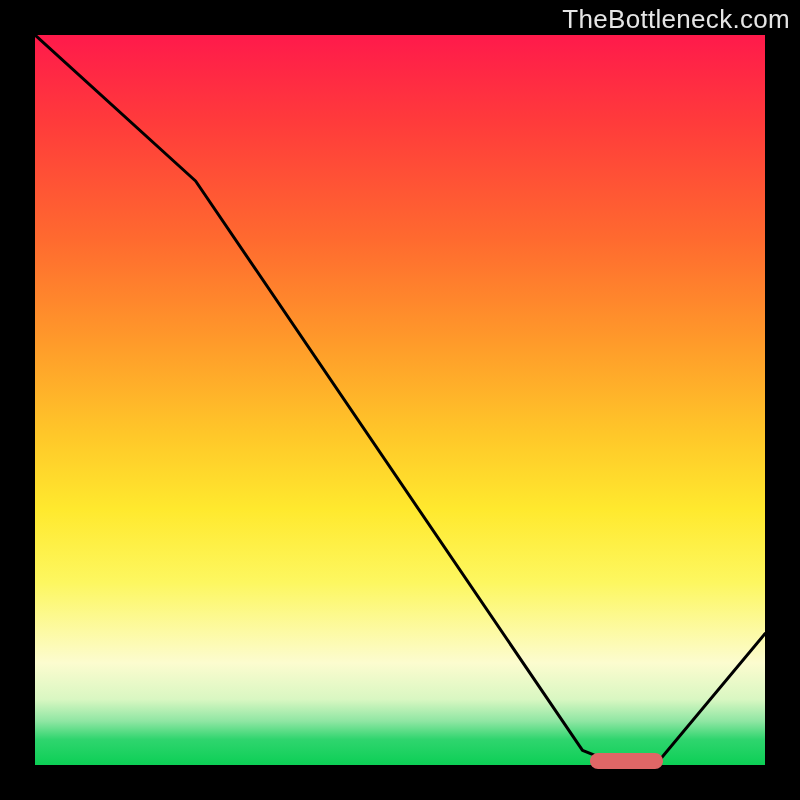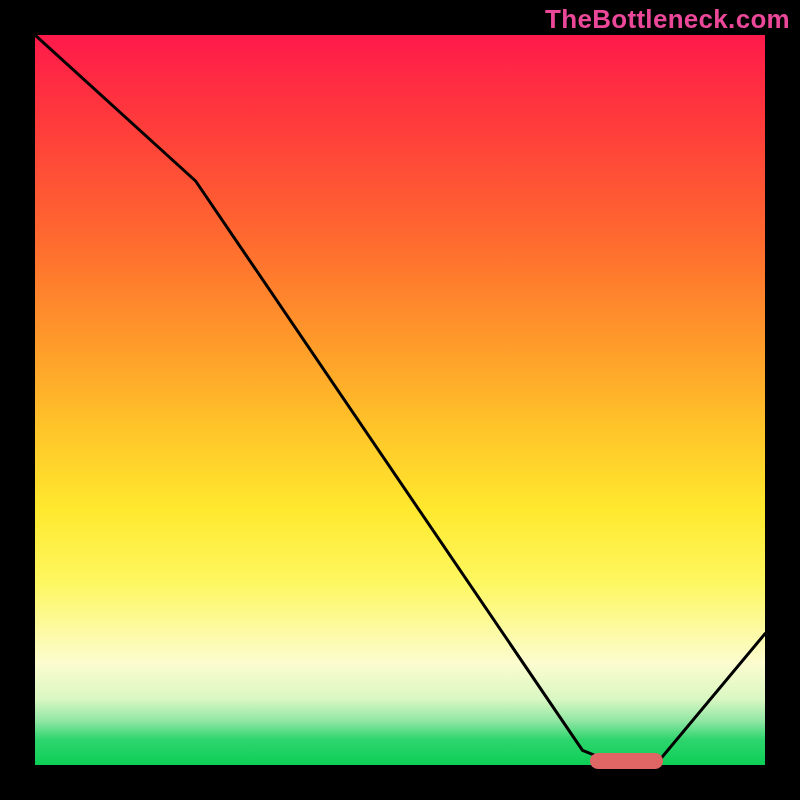--- a/index.html
+++ b/index.html
@@ -8,23 +8,23 @@
     height: 800px;
     background: #000;
     position: relative;
     font-family: Arial, Helvetica, sans-serif;
     overflow: hidden;
   }
   .watermark {
     position: absolute;
     top: 4px;
     right: 10px;
-    color: #ec4899;
+    color: #e5e5e5;
     font-size: 26px;
-    font-weight: 700;
+    font-weight: 400;
     letter-spacing: 0.3px;
     z-index: 5;
   }
   .plot {
     position: absolute;
     left: 35px;
     top: 35px;
     width: 730px;
     height: 730px;
     background: linear-gradient(to bottom,

